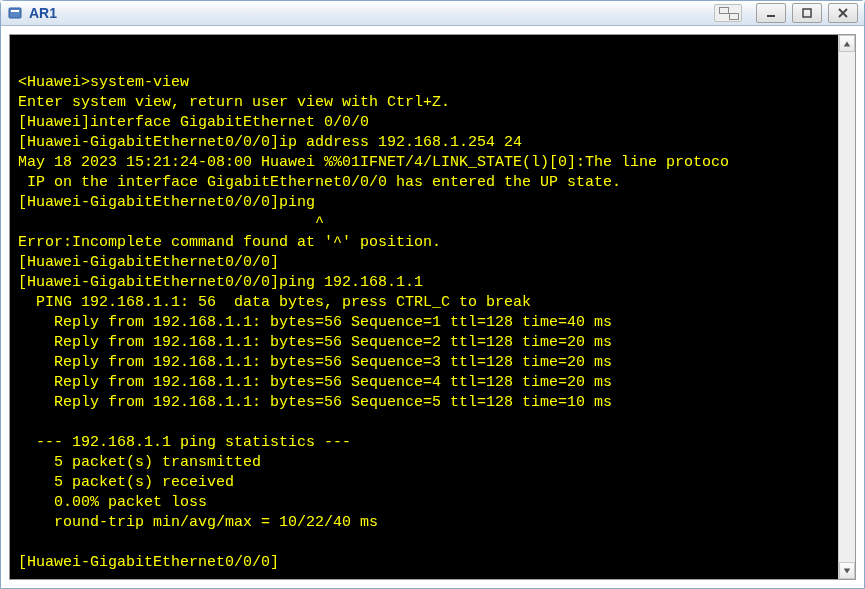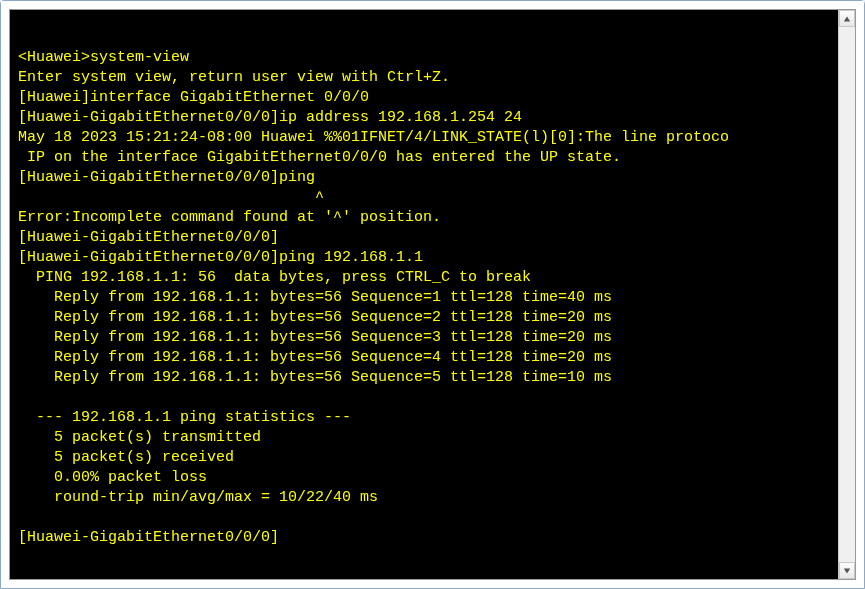--- a/index.html
+++ b/index.html
@@ -144,20 +144,47 @@
     }
     .scroll-track {
       flex: 1;
       background: #f0f0f0;
     }
   </style>
 </head>
 <body>
 
 <div class="window">
+  <div class="titlebar">
+    <span class="app-icon">
+      <svg viewBox="0 0 16 16">
+          <rect x="2" y="3" width="12" height="10" rx="1" fill="#5a86c4" stroke="#2a5aa0" stroke-width="1"></rect>
+          <rect x="4" y="5" width="8" height="2" fill="#fff"></rect>
+        </svg>
+    </span>
+    <span class="title">AR1</span>
+    <div class="win-controls">
+      <div class="extra-icon"></div>
+      <div class="win-btn">
+        <svg viewBox="0 0 10 10">
+            <rect x="1" y="7" width="8" height="2" fill="#444"></rect>
+          </svg>
+      </div>
+      <div class="win-btn">
+        <svg viewBox="0 0 10 10">
+            <rect x="1" y="1" width="8" height="8" fill="none" stroke="#444" stroke-width="1.5"></rect>
+          </svg>
+      </div>
+      <div class="win-btn">
+        <svg viewBox="0 0 10 10">
+            <path d="M1 1 L9 9 M9 1 L1 9" stroke="#444" stroke-width="1.8"></path>
+          </svg>
+      </div>
+    </div>
+  </div>
   <div class="terminal-wrap">
     <div class="terminal">
       <div class="terminal-content" id="term-out">
 &lt;Huawei&gt;system-view
 Enter system view, return user view with Ctrl+Z.
 [Huawei]interface GigabitEthernet 0/0/0
 [Huawei-GigabitEthernet0/0/0]ip address 192.168.1.254 24
 May 18 2023 15:21:24-08:00 Huawei %%01IFNET/4/LINK_STATE(l)[0]:The line protoco
  IP on the interface GigabitEthernet0/0/0 has entered the UP state.
 [Huawei-GigabitEthernet0/0/0]ping

